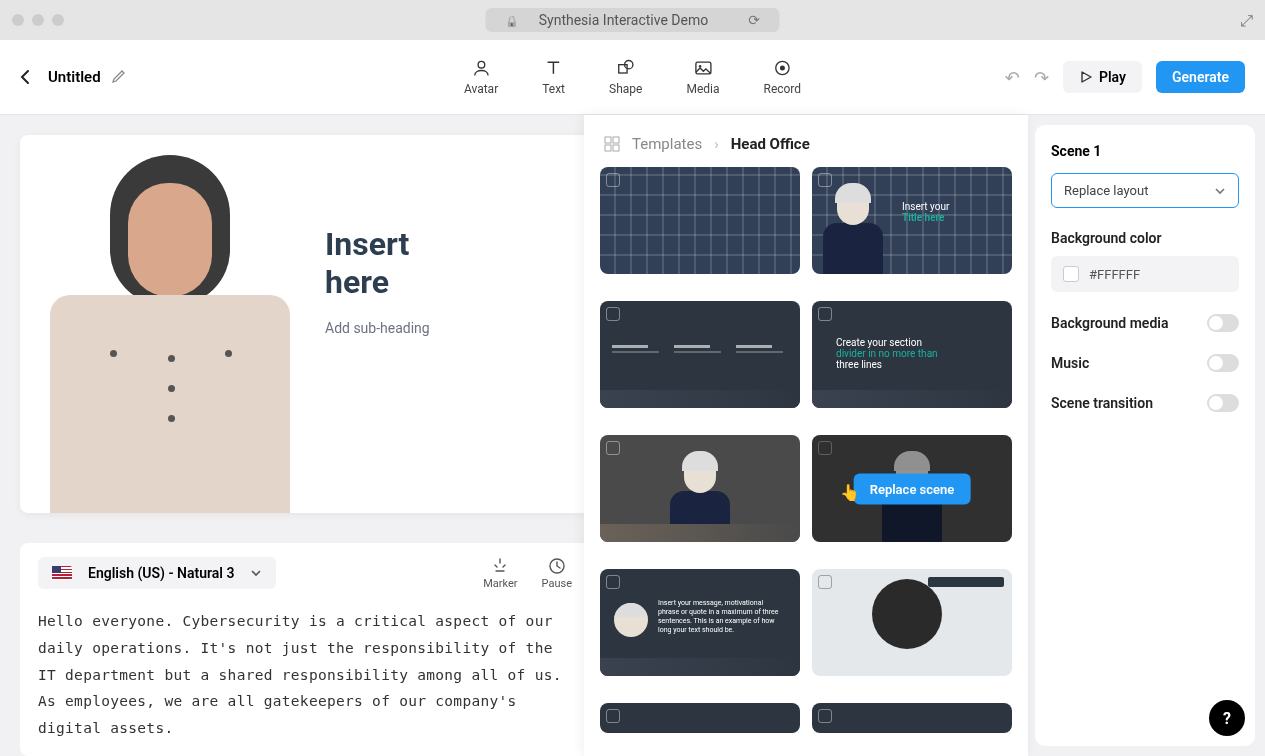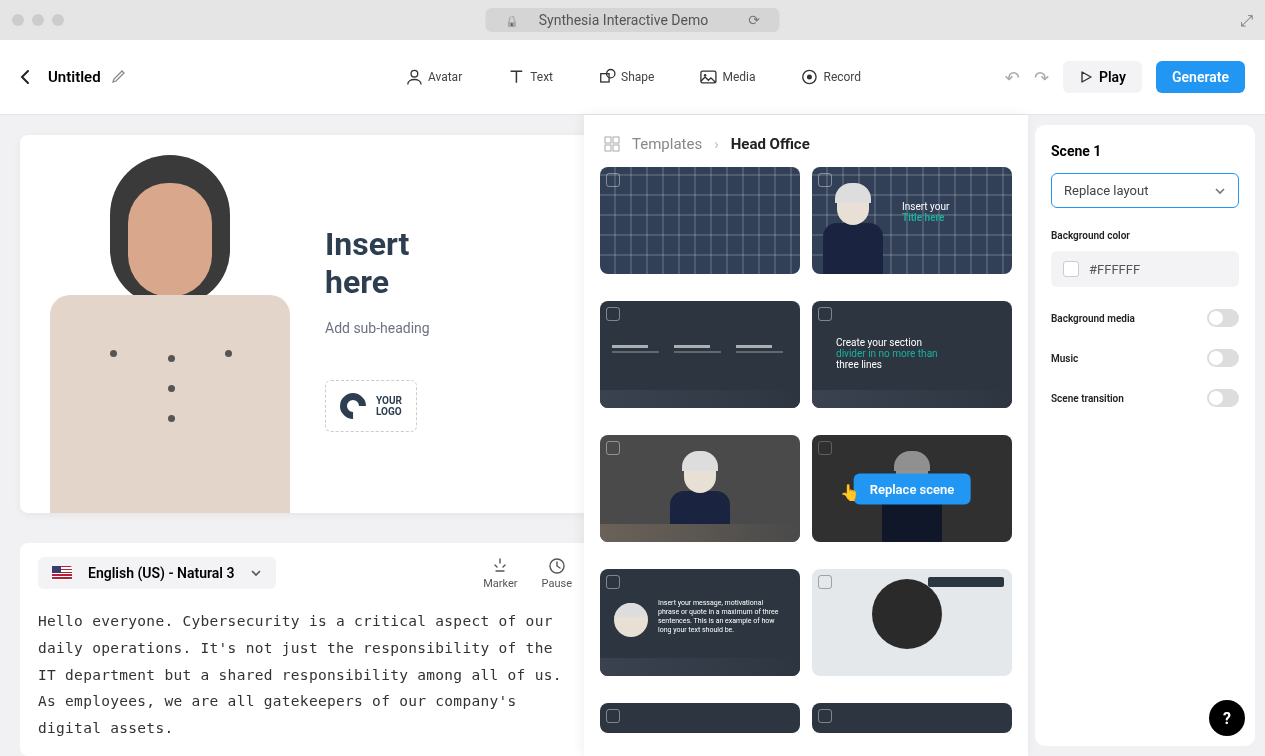--- a/index.html
+++ b/index.html
@@ -15,21 +15,21 @@
 .expand-btn { position: absolute; right: 12px; color: #777; }
 
 
 .app { position: absolute; top: 40px; left: 0; right: 0; bottom: 0; background: #f1f1f3; }
 .app-toolbar { height: 75px; background: #fff; border-bottom: 1px solid #e5e5e7; display: flex; align-items: center; padding: 0 20px; }
 .tb-left { display: flex; align-items: center; gap: 18px; }
 .back-btn { font-size: 16px; color: #222; cursor: pointer; }
 .title-wrap { display: flex; align-items: center; gap: 10px; font-weight: 600; font-size: 15px; }
 .pencil { color: #888; }
 .tb-center { position: absolute; left: 50%; transform: translateX(-50%); display: flex; gap: 44px; }
-.tool-btn { display: flex; align-items: center; gap: 4px; font-size: 12px; color: #444; cursor: pointer; }
+.tool-btn { display: flex; flex-direction: column; align-items: center; gap: 4px; font-size: 12px; color: #444; cursor: pointer; }
 .tool-btn svg { width: 20px; height: 20px; }
 .tb-right { margin-left: auto; display: flex; align-items: center; gap: 14px; }
 .history-btn { color: #aaa; font-size: 18px; }
 .play-btn { display: flex; align-items: center; gap: 6px; background: #f3f3f5; padding: 8px 16px; border-radius: 6px; font-weight: 600; font-size: 14px; cursor: pointer; }
 .generate-btn { background: #2196f3; color: #fff; padding: 8px 16px; border-radius: 6px; font-weight: 600; font-size: 14px; cursor: pointer; }
 
 
 .cols { display: flex; height: calc(100% - 75px); position: relative; }
 
 
@@ -87,21 +87,21 @@
 .replace-btn { position: absolute; left: 50%; top: 50%; transform: translate(-50%,-50%); background: #2196f3; color: #fff; padding: 8px 16px; border-radius: 6px; font-weight: 600; font-size: 13px; white-space: nowrap; z-index: 2; }
 .cursor-hand { position: absolute; left: 28px; top: 48px; font-size: 16px; z-index:3; }
 .tpl-card.dim::after { content:""; position:absolute; inset:0; background:rgba(0,0,0,0.35); }
 .tpl-bottom { position:absolute; bottom:0; left:0; right:0; height:18px; background: linear-gradient(90deg, #3a4250, #2d3640); }
 .tpl-desk { background: #e5e8eb; }
 
 
 .props { position: absolute; right: 10px; top: 10px; bottom: 10px; width: 220px; background: #fff; border-radius: 10px; padding: 18px 16px; z-index: 4; }
 .props h3 { font-size: 14px; font-weight: 700; margin-bottom: 14px; }
 .select-box { border: 1.5px solid #2196f3; border-radius: 6px; padding: 9px 12px; font-size: 13px; color: #444; display: flex; align-items: center; justify-content: space-between; cursor: pointer; margin-bottom: 22px; }
-.prop-label { font-size: 10px; font-weight: 600; color: #222; margin-bottom: 10px; }
+.prop-label { font-size: 14px; font-weight: 600; color: #222; margin-bottom: 10px; }
 .color-input { background: #f3f3f5; border-radius: 6px; padding: 10px 12px; display: flex; align-items: center; gap: 10px; font-size: 13px; color: #555; margin-bottom: 22px; }
 .swatch { width: 16px; height: 16px; border: 1px solid #ccc; border-radius: 3px; background: #fff; }
 .prop-row { display: flex; align-items: center; justify-content: space-between; margin-bottom: 22px; }
 .toggle { width: 32px; height: 18px; background: #ddd; border-radius: 10px; position: relative; cursor: pointer; }
 .toggle::after { content:""; position: absolute; width: 14px; height: 14px; background: #fff; border-radius: 50%; top: 2px; left: 2px; }
 
 .help-fab { position: absolute; right: 20px; bottom: 20px; width: 36px; height: 36px; background: #000; color: #fff; border-radius: 50%; display: flex; align-items: center; justify-content: center; font-weight: 700; cursor: pointer; z-index: 10; }
 
 svg { display: block; }
 </style>
@@ -207,27 +207,20 @@
             <div class="avatar-btn-dot" style="left:118px;top:120px"></div>
             <div class="avatar-btn-dot" style="left:60px;top:55px"></div>
             <div class="avatar-btn-dot" style="left:175px;top:55px"></div>
           </div>
         </div>
         <div class="canvas-title">
           <div>Insert</div>
           <div>here</div>
         </div>
         <div class="canvas-sub">Add sub-heading</div>
-        <div class="logo-box">
-          <div class="logo-circle"></div>
-          <div class="logo-label">
-            <div>YOUR</div>
-            <div>LOGO</div>
-          </div>
-        </div>
       </div>
 
       <div class="script-box">
         <div class="script-head">
           <div class="lang-sel">
             <span class="flag"></span>
             <span>English (US) - Natural 3</span>
             <svg width="12" height="12" viewBox="0 0 12 12">
                 <path d="M2 4l4 4 4-4" stroke="#555" stroke-width="1.6" fill="none"></path>
               </svg>

